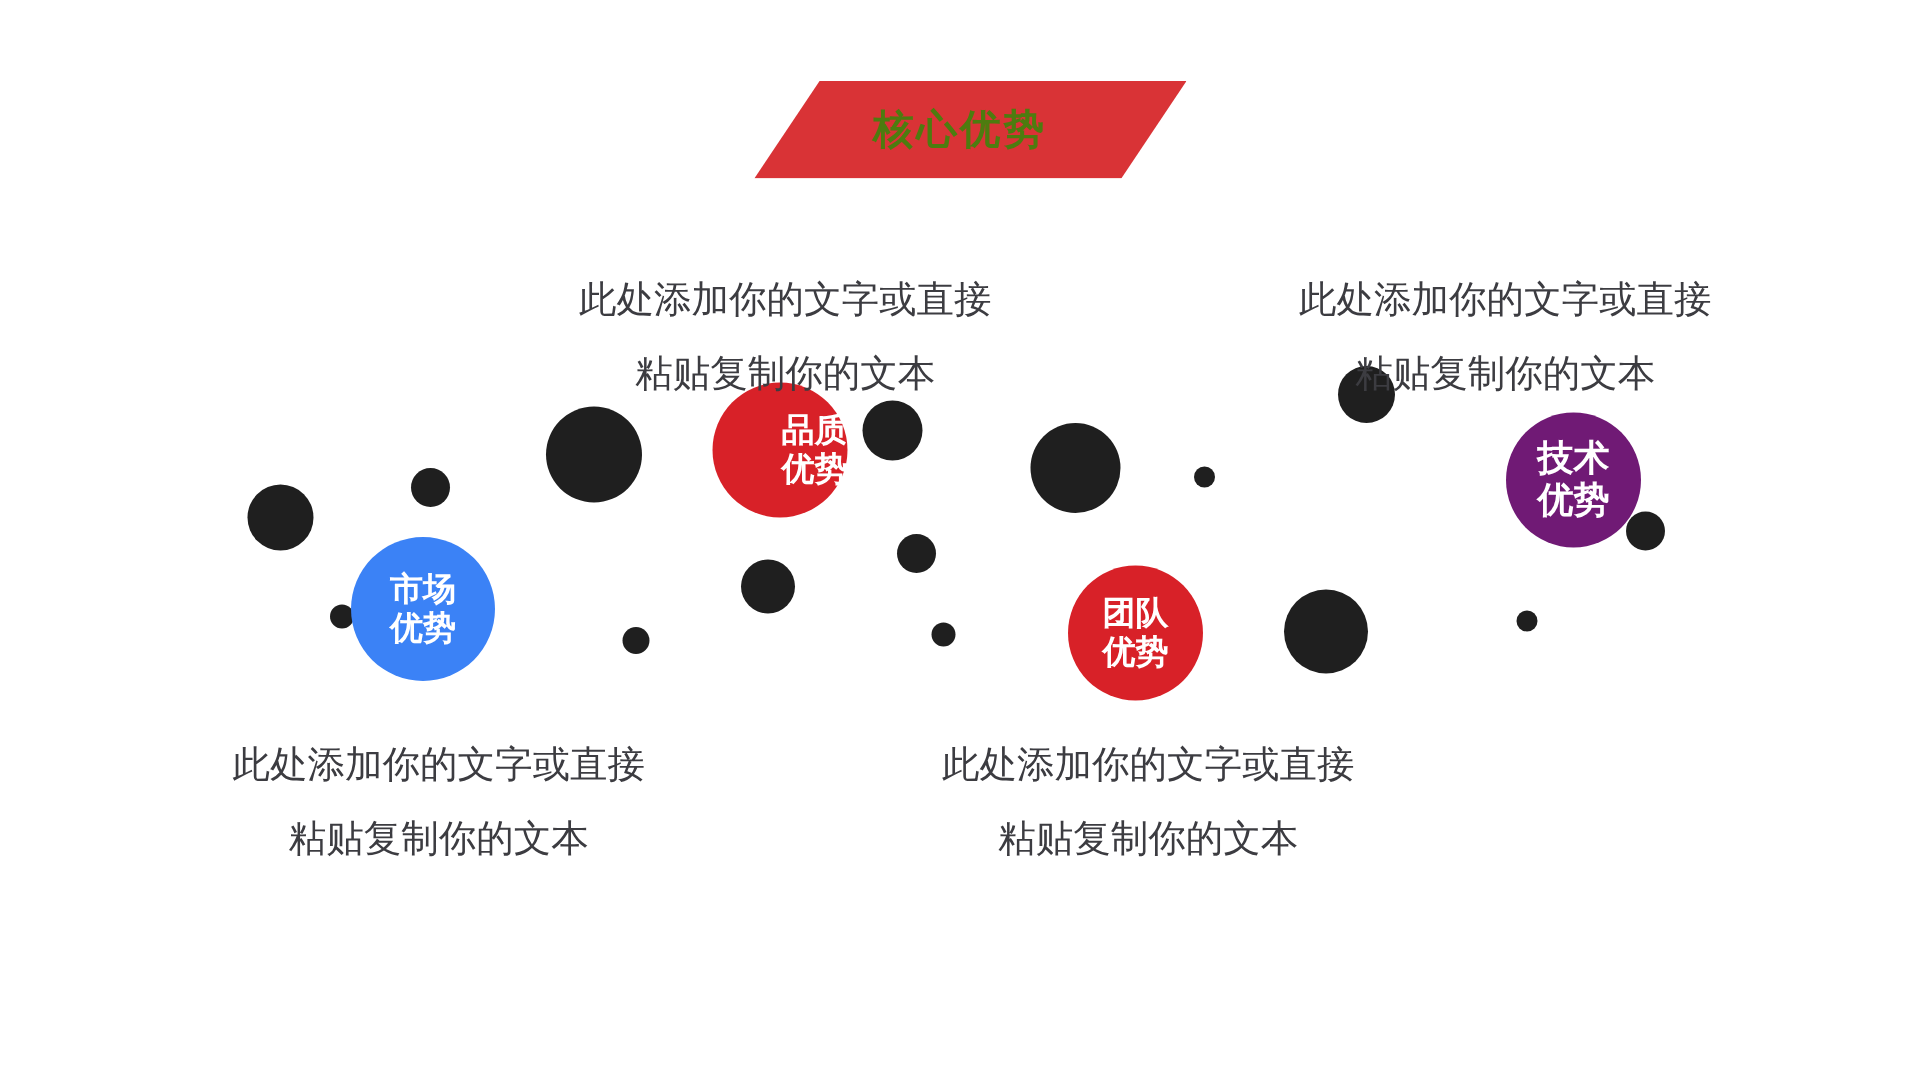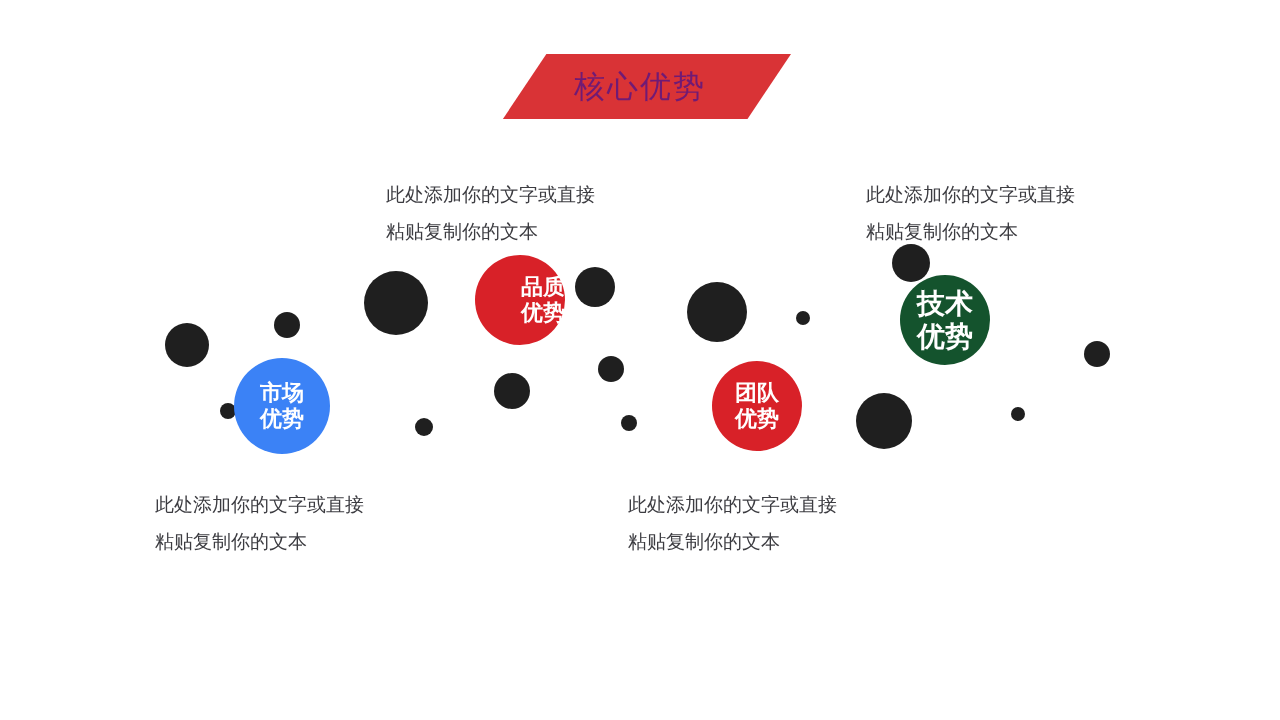--- a/index.html
+++ b/index.html
@@ -40,23 +40,23 @@
   }
   .banner-title {
     position: absolute;
     left: 0;
     top: 0;
     width: 302px;
     height: 65px;
     display: flex;
     align-items: center;
     justify-content: center;
-    color: #701a75;
-    font-size: 31px;
-    font-weight: normal;
+    color: #4d7c0f;
+    font-size: 27px;
+    font-weight: bold;
     letter-spacing: 2px;
     line-height: 1;
     white-space: nowrap;
   }
 
   
   .dot {
     position: absolute;
     border-radius: 50%;
     background: #1f1f1f;
@@ -78,23 +78,24 @@
   }
   .bubble .bline {
     display: block;
     white-space: nowrap;
   }
 
   
   .textblock {
     position: absolute;
     color: #3c3c41;
-    font-size: 19px;
+    font-size: 25px;
     line-height: 1.95;
     white-space: nowrap;
+    text-align: center;
   }
   .textblock .tline {
     display: block;
   }
 </style>
 </head>
 <body>
 
 <div id="slide">
 
@@ -123,25 +124,25 @@
 
   <div id="bubble-layer">
       <div class="bubble" style="left: 234px; top: 358px; width: 96px; height: 96px; background: #3b82f6; font-size: 22px;">
         <span class="bline">市场</span>
         <span class="bline">优势</span>
       </div>
       <div class="bubble" style="left: 475px; top: 255px; width: 90px; height: 90px; background: rgb(216, 33, 40); font-size: 22px; align-items: flex-end;">
         <span class="bline">品质</span>
         <span class="bline">优势</span>
       </div>
-      <div class="bubble" style="left: 712px; top: 361px; width: 90px; height: 90px; background: rgb(216, 33, 40); font-size: 22px;">
+      <div class="bubble" style="left: 712px; top: 377px; width: 90px; height: 90px; background: rgb(216, 33, 40); font-size: 22px;">
         <span class="bline">团队</span>
         <span class="bline">优势</span>
       </div>
-      <div class="bubble" style="left: 900px; top: 275px; width: 90px; height: 90px; background: #14532d; font-size: 28px;">
+      <div class="bubble" style="left: 1004px; top: 275px; width: 90px; height: 90px; background: #701a75; font-size: 24px;">
         <span class="bline">技术</span>
         <span class="bline">优势</span>
       </div>
     </div>
 
   <div id="text-layer">
       <div class="textblock" style="left: 386px; top: 176px; color: rgb(60, 60, 65);">
         <span class="tline">此处添加你的文字或直接</span>
         <span class="tline">粘贴复制你的文本</span>
       </div>

